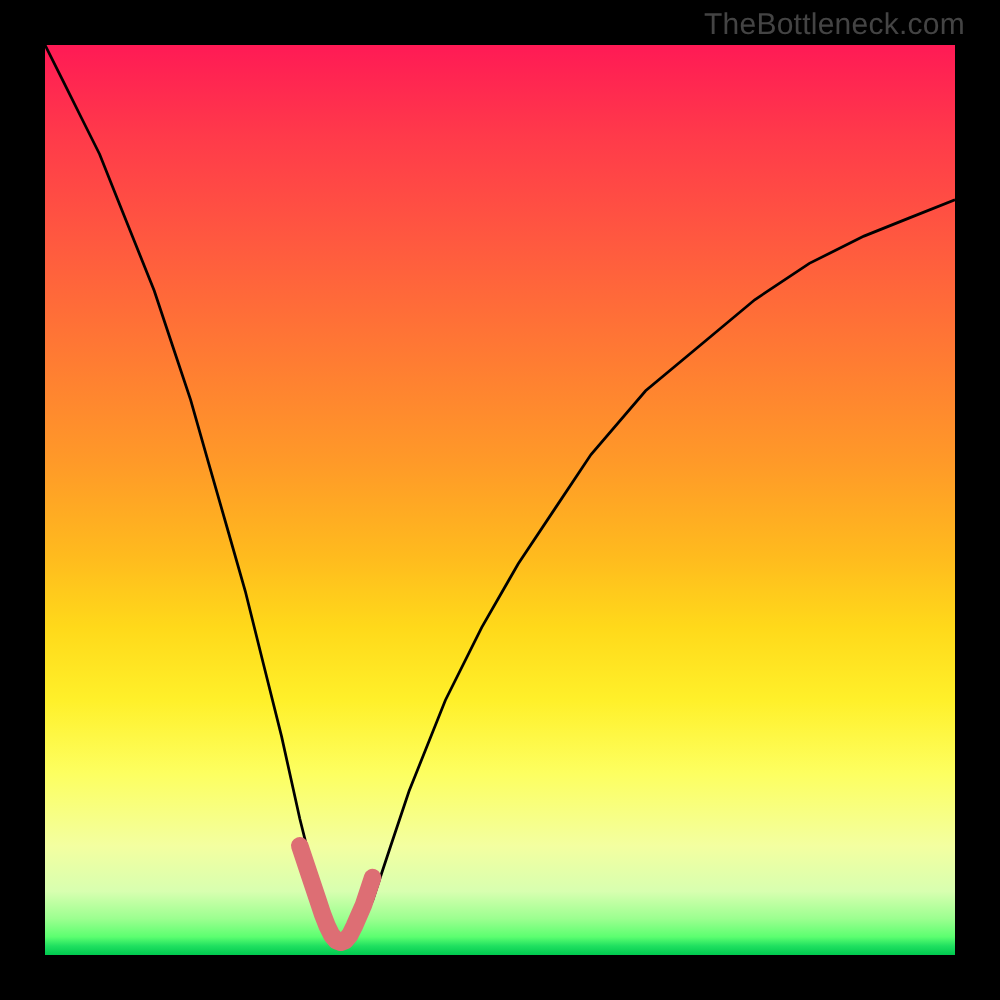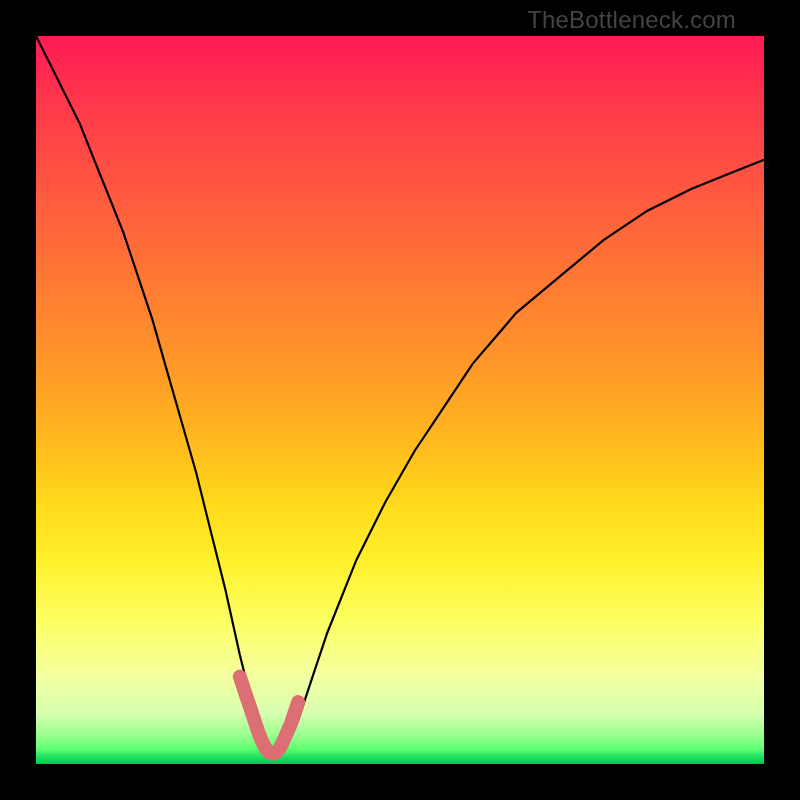--- a/index.html
+++ b/index.html
@@ -11,20 +11,21 @@
     position: relative;
     font-family: Arial, Helvetica, sans-serif;
   }
   .frame {
     position: absolute;
     left: 0;
     top: 0;
     width: 748px;
     height: 800px;
     background: #000;
+    padding-left: 36px;
   }
   .plot-area {
     position: absolute;
     left: 36px;
     top: 36px;
     width: 728px;
     height: 728px;
     overflow: hidden;
   }
   .gradient-bg {

